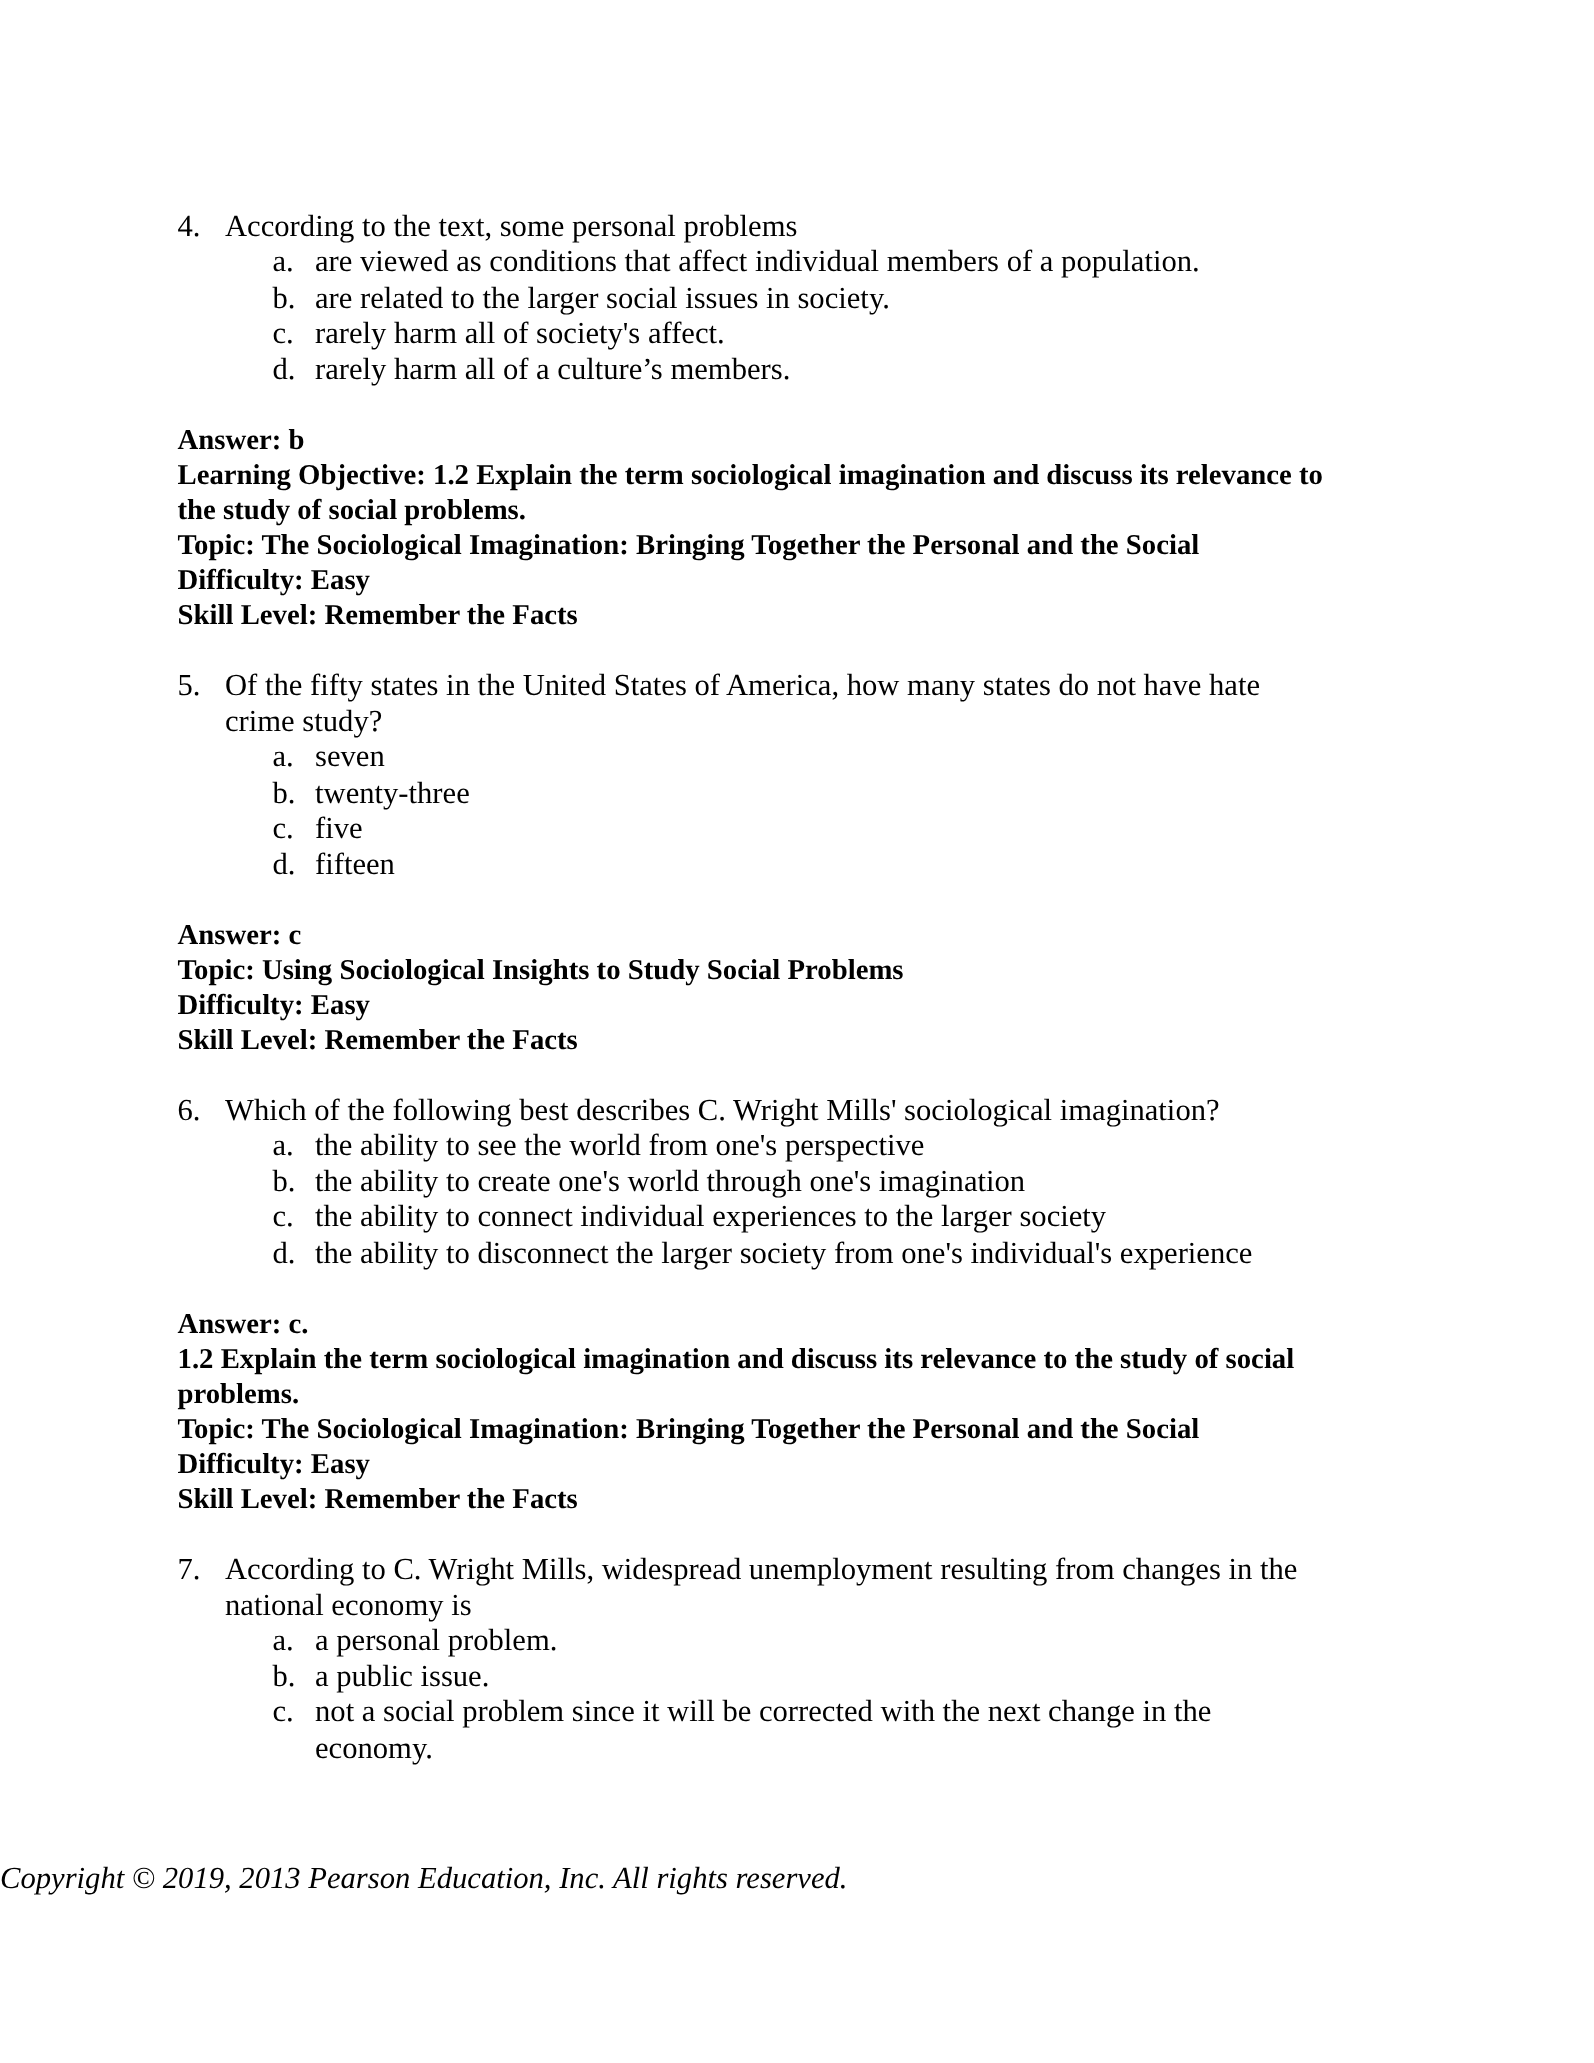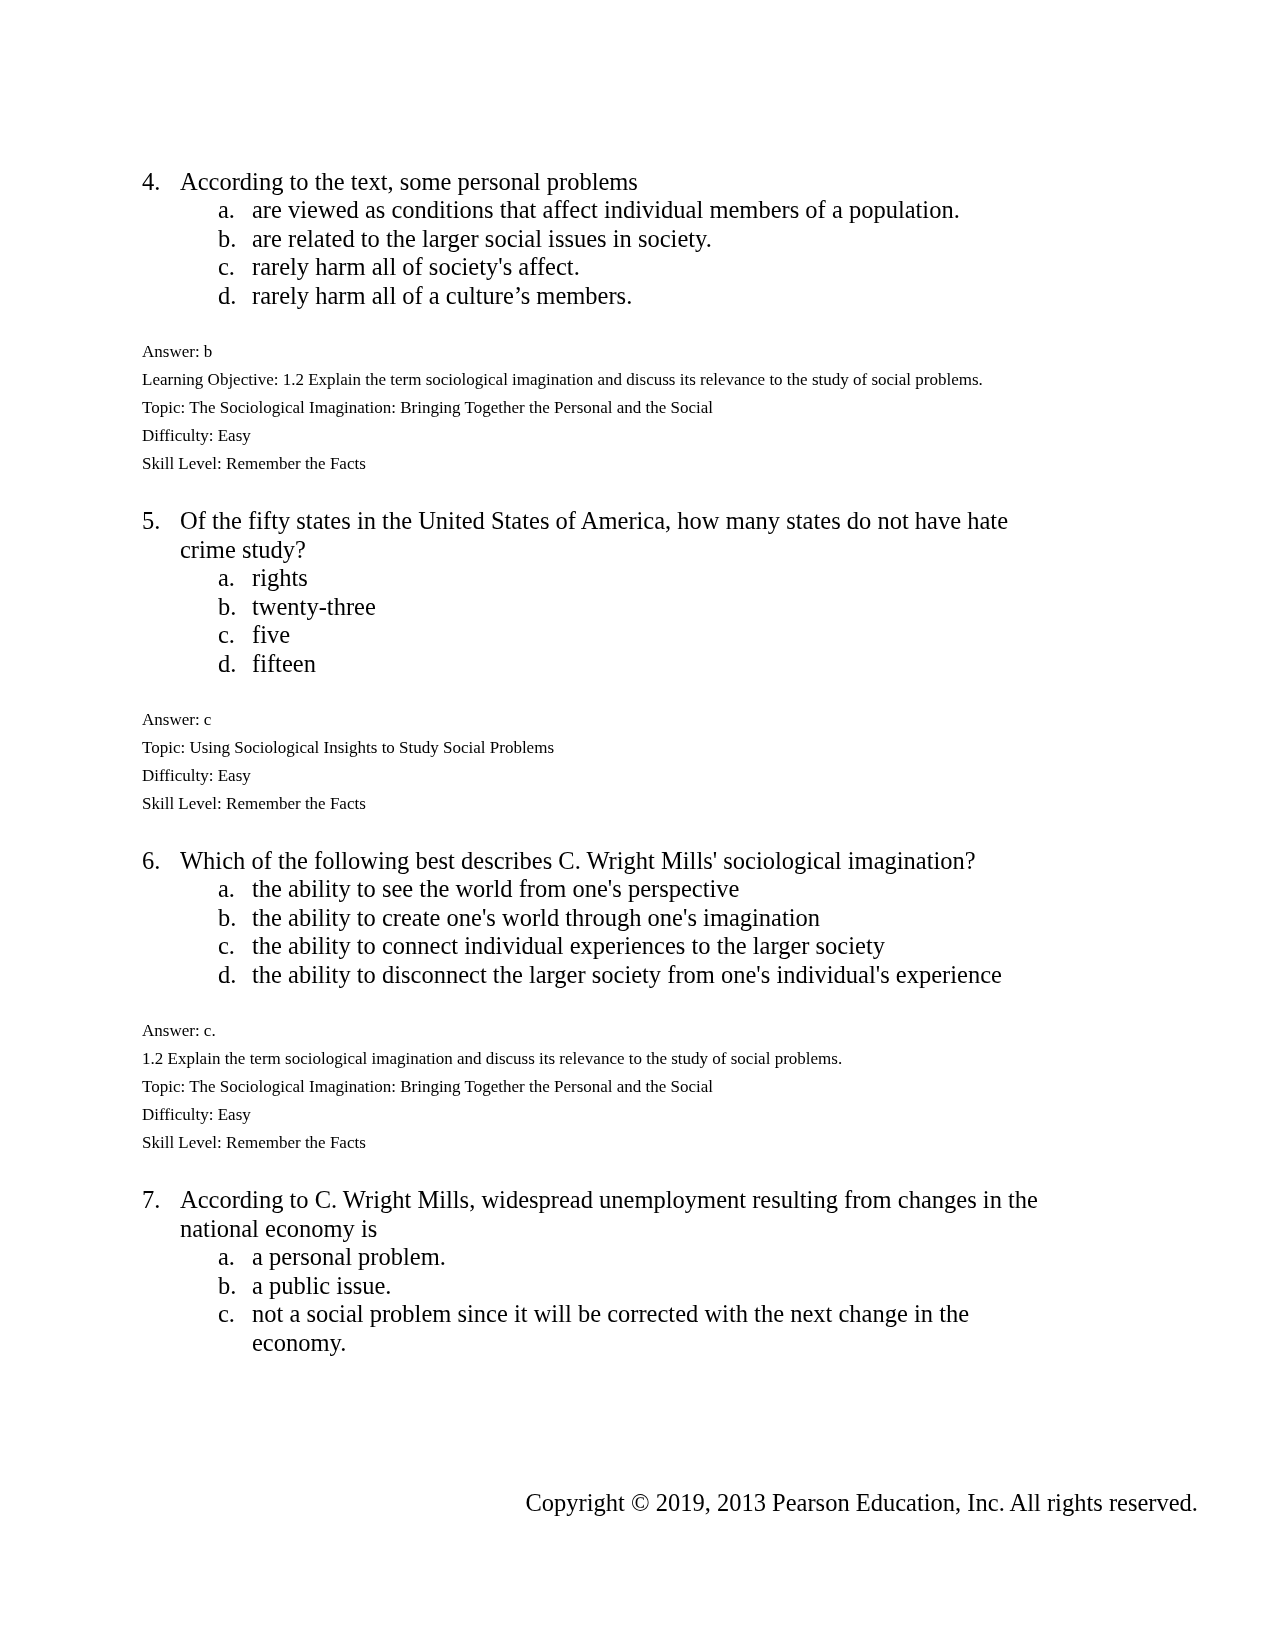--- a/index.html
+++ b/index.html
@@ -65,34 +65,36 @@
   }
   .opt-text {
     flex: 1 1 auto;
   }
   .meta {
     margin-top: 0;
     font-size: 24.5px;
     line-height: 28px;
   }
   .meta-line {
-    font-size: 17px;
+    font-size: 23px;
     line-height: 28px;
     white-space: pre-wrap;
+    font-weight: bold;
   }
   .spacer-sm { height: 28px; }
   .spacer-md { height: 28px; }
   .footer {
     position: absolute;
     left: 0;
     top: 1489px;
     width: 1198px;
-    text-align: right;
+    text-align: left;
     font-size: 24.5px;
     line-height: 28px;
+    font-style: italic;
   }
 </style>
 </head>
 <body>
 
 <div class="page">
 
   <div class="content">
 
     <div class="q-block">
@@ -131,21 +133,21 @@
     <div class="spacer-md"></div>
 
     <div class="q-block">
       <div class="q-line">
         <span class="q-num">5.</span>
         <span class="q-text">Of the fifty states in the United States of America, how many states do not have hate crime study?</span>
       </div>
       <div class="opts">
         <div class="opt-line">
           <span class="opt-letter">a.</span>
-          <span class="opt-text">rights</span>
+          <span class="opt-text">seven</span>
         </div>
         <div class="opt-line">
           <span class="opt-letter">b.</span>
           <span class="opt-text">twenty-three</span>
         </div>
         <div class="opt-line">
           <span class="opt-letter">c.</span>
           <span class="opt-text">five</span>
         </div>
         <div class="opt-line">

